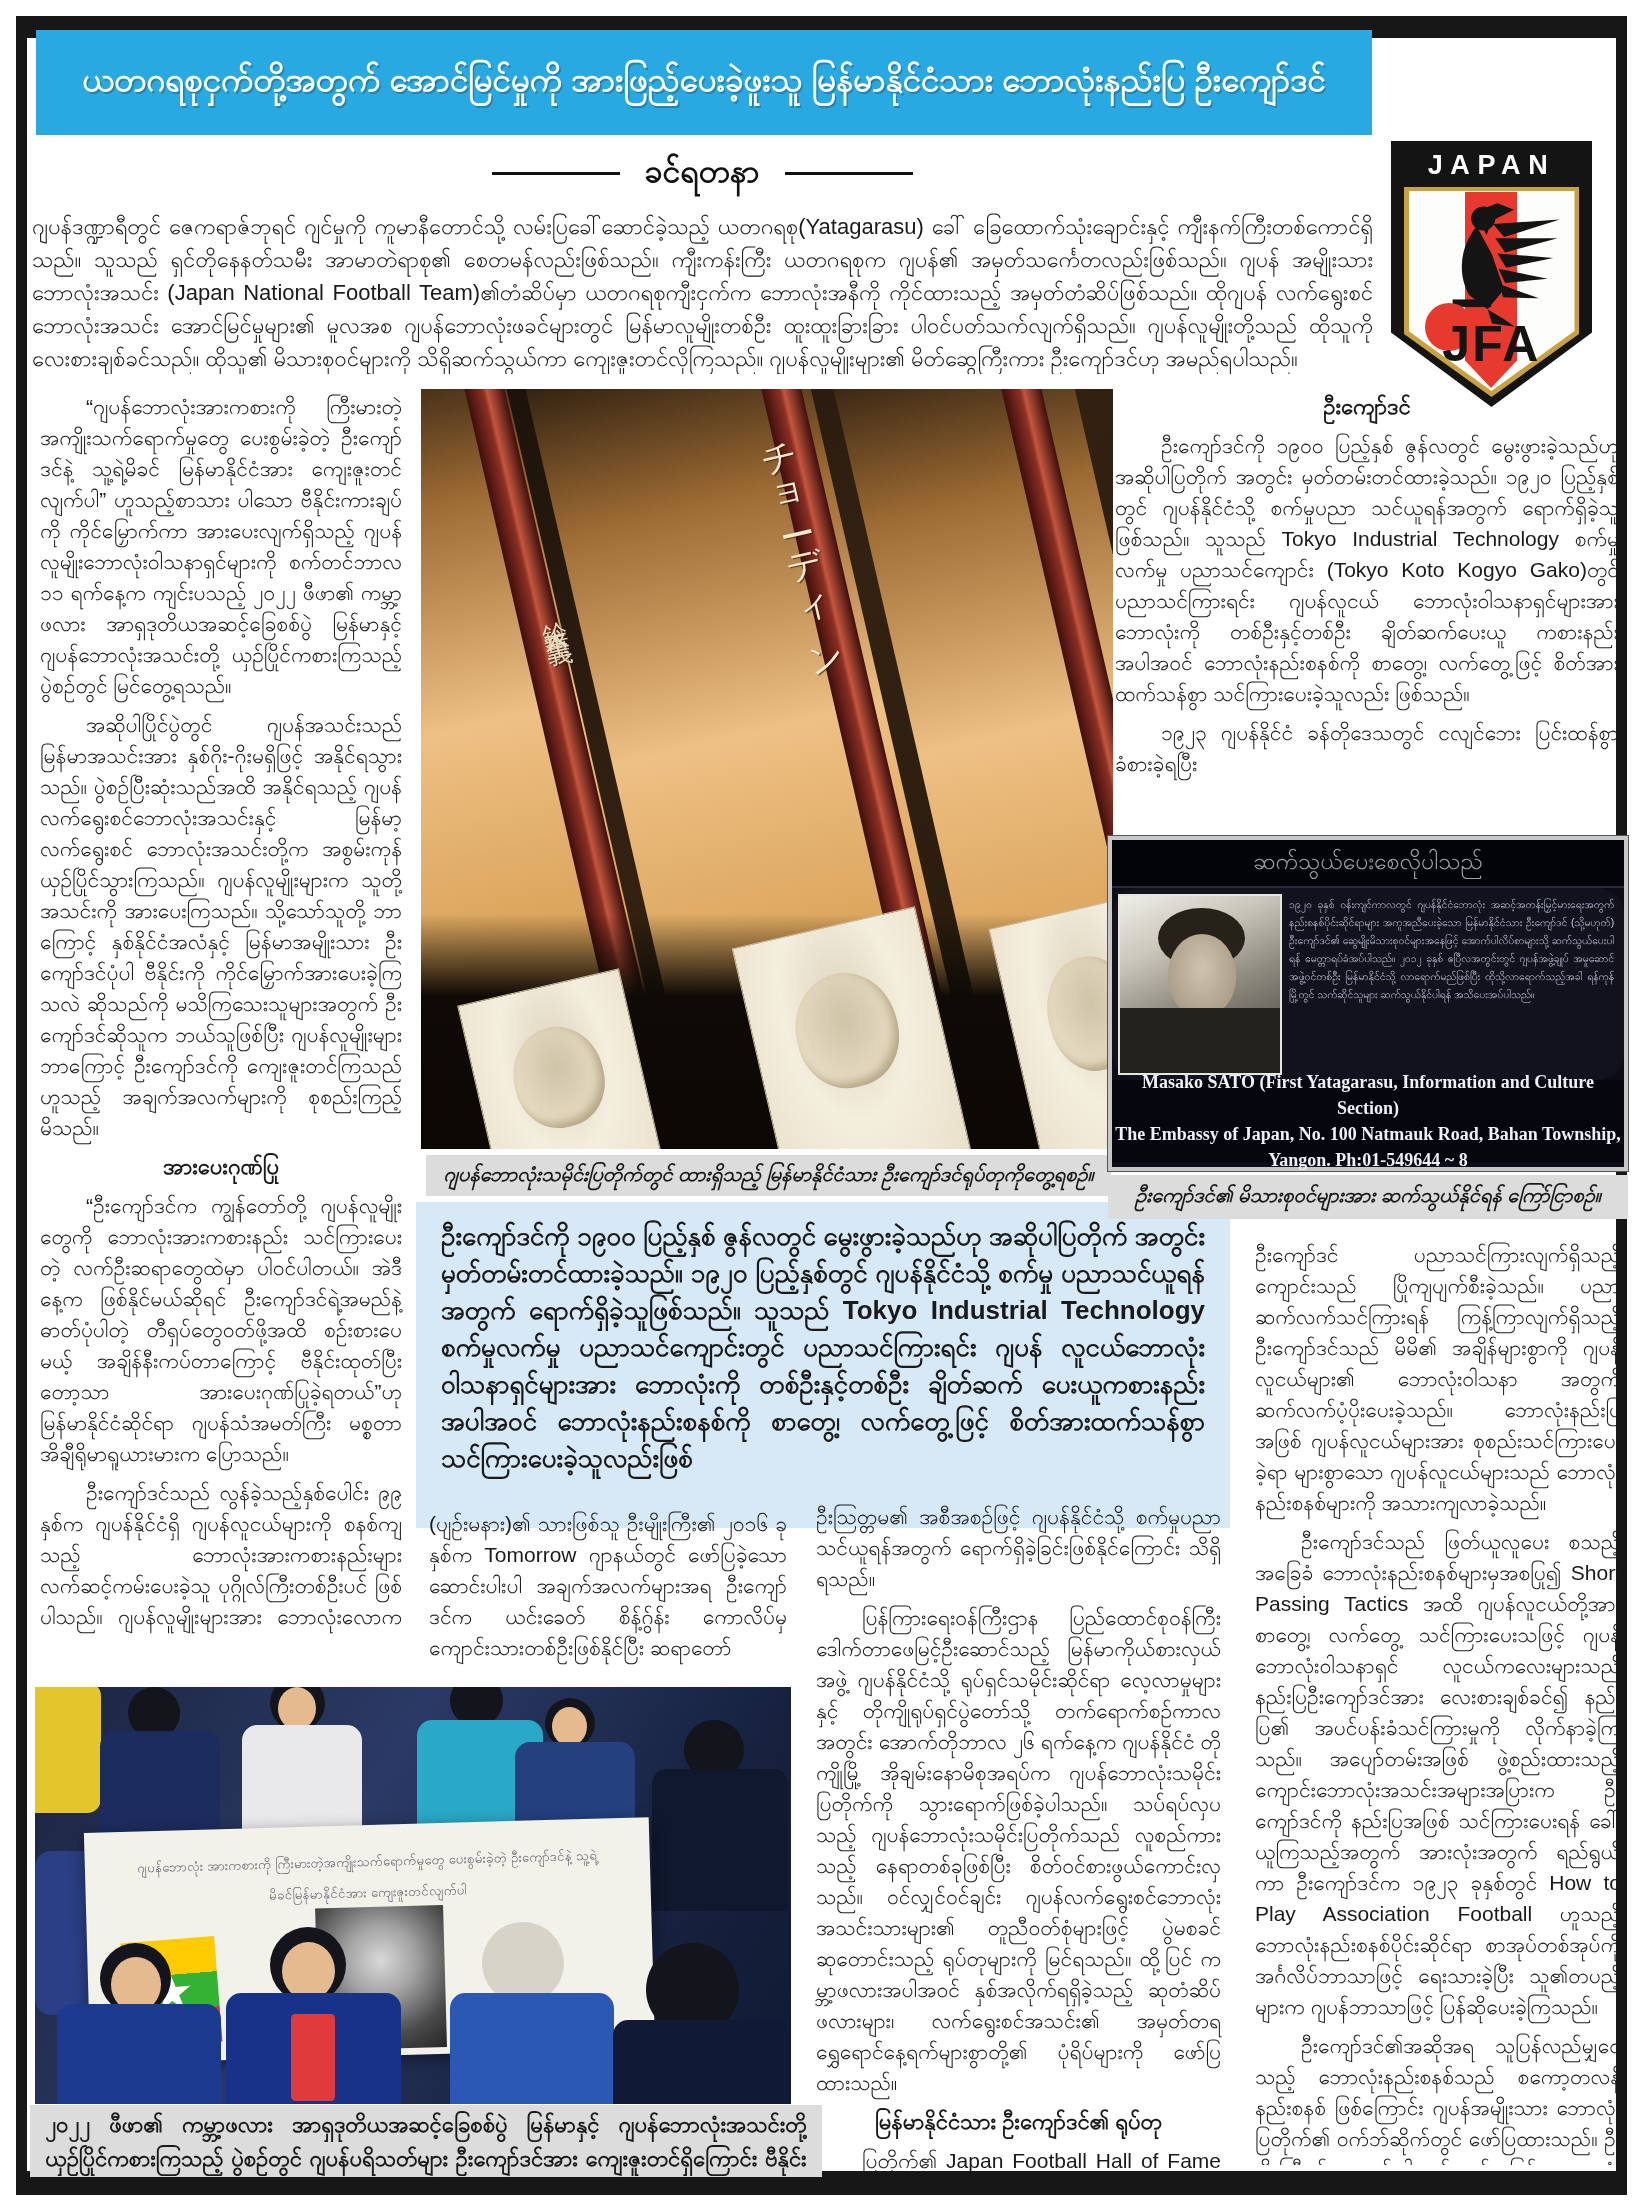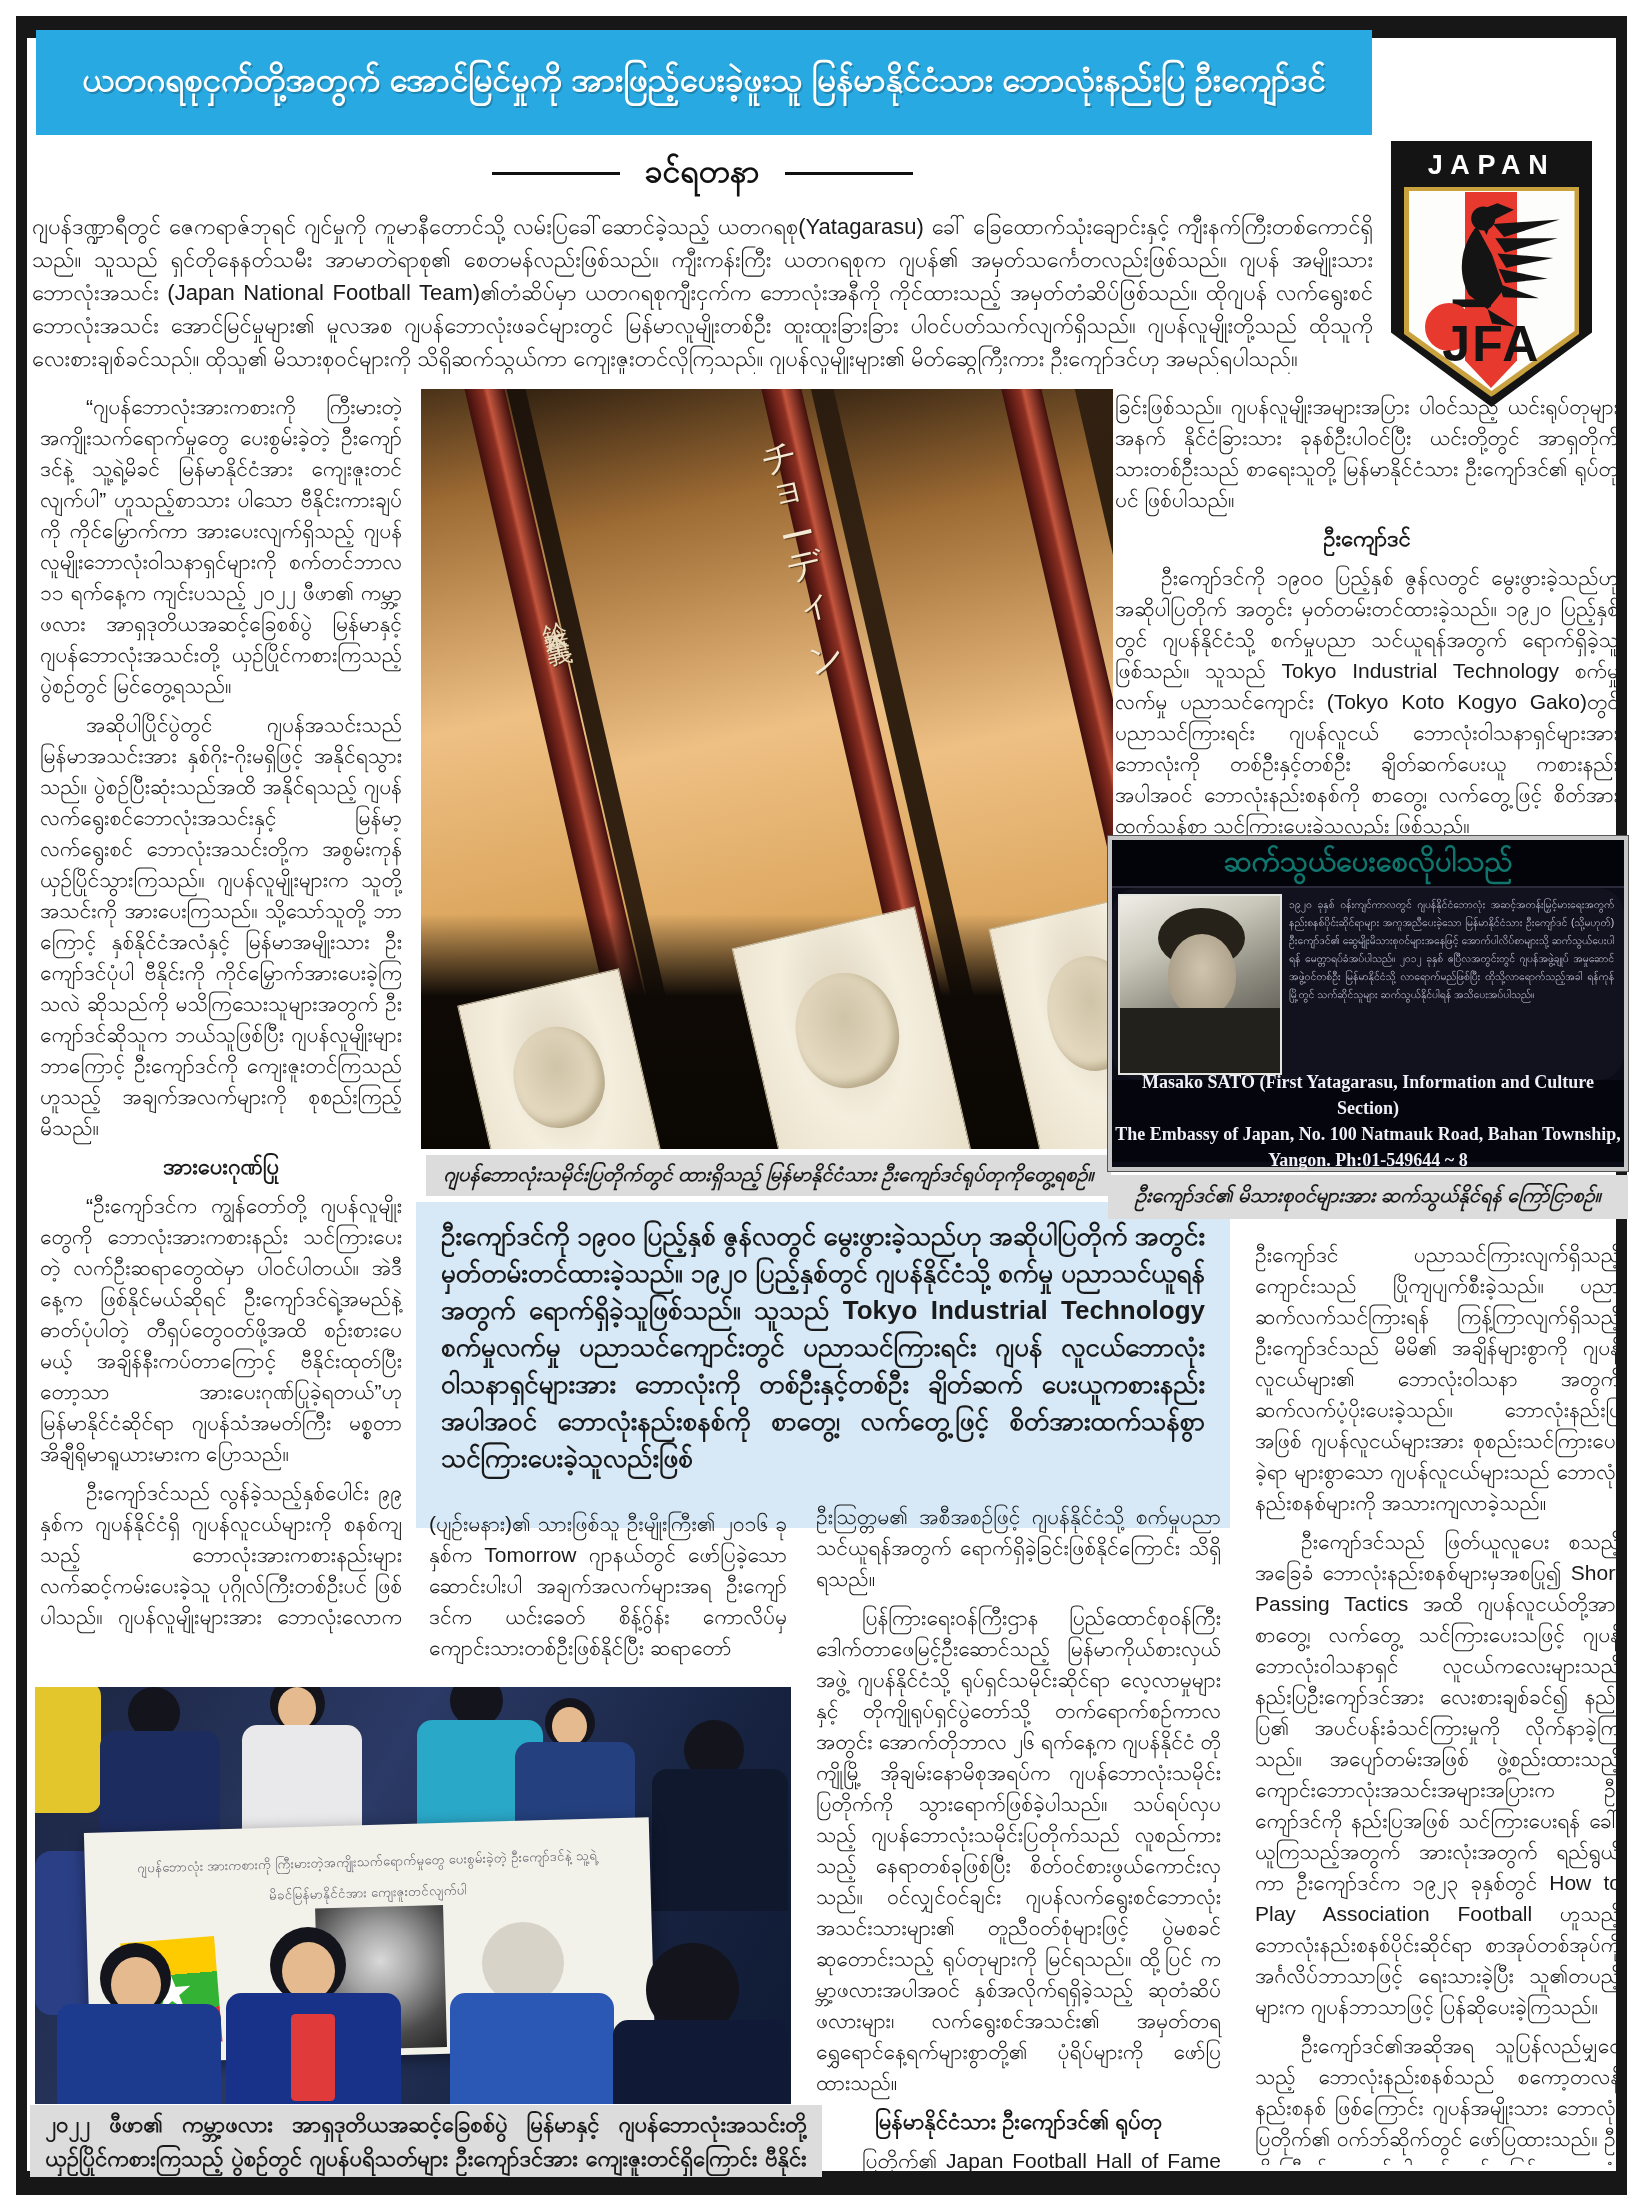--- a/index.html
+++ b/index.html
@@ -100,21 +100,21 @@
     white-space:nowrap;overflow:hidden;}
   .b-portrait{position:absolute;left:229px;top:82px;width:128px;height:142px;
     background:radial-gradient(circle at 50% 38%,#d9d9d9 0%,#a3a3a3 32%,#4a4a4a 70%,#262626 100%);}
   .b-flag{position:absolute;left:36px;top:109px;width:94px;height:106px;transform:rotate(-3deg);
     background:linear-gradient(180deg,#fecb00 0 33.3%,#34b233 33.3% 66.6%,#ea2839 66.6% 100%);
     display:flex;align-items:center;justify-content:center;color:#fff;font-size:50px;}
   
   .embassy{left:1108px;top:836px;width:520px;height:335px;box-sizing:border-box;
     background:#0c0c18;border:4.4px solid #c7c7c7;outline:1.6px solid #555;}
   .embassy-head{height:46px;background:#03030a;display:flex;align-items:center;justify-content:center;
-    color:#0f766e;font-size:29px;font-weight:bold;border-bottom:2.2px solid #2a2a3a;}
+    color:#a3a3a3;font-size:23px;font-weight:normal;border-bottom:2.2px solid #2a2a3a;}
   .embassy-body{display:flex;height:192px;background:#12121f;padding:5.5px;box-sizing:border-box;gap:7.6px;border-radius:26px;}
   .e-photo{width:164px;height:100%;flex:none;border:2.2px solid #e4e4e0;box-sizing:border-box;
     background:linear-gradient(155deg,#efeee6 0%,#c9c6ba 28%,#8e8b80 55%,#3c3a36 100%);position:relative;overflow:hidden;}
   .e-photo .hair{position:absolute;left:38px;top:12px;width:87px;height:60px;border-radius:50%;background:#262219;}
   .e-photo .fc{position:absolute;left:48px;top:38px;width:68px;height:82px;border-radius:50% 50% 46% 46%;
     background:radial-gradient(ellipse at 50% 42%,#cfc4ae 0%,#a89c86 80%);}
   .e-photo .suit{position:absolute;left:0;bottom:0;width:100%;height:65px;background:#23211c;}
   .e-text{flex:1;font-size:10.4px;line-height:18px;color:#c8cde0;text-align:justify;overflow:hidden;padding:2.2px 4.4px 0 0;}
   .embassy-contact{height:82px;display:flex;flex-direction:column;align-items:center;justify-content:center;
     color:#f0f1f8;font-family:"Liberation Serif","DejaVu Serif",serif;font-weight:bold;
@@ -195,21 +195,20 @@
 
 <div class="abs caption" style="left:426px;top:1155px;width:685px;height:41px;">
   <span>ဂျပန်ဘောလုံးသမိုင်းပြတိုက်တွင် ထားရှိသည့် မြန်မာနိုင်ငံသား ဦးကျော်ဒင်ရုပ်တုကိုတွေ့ရစဉ်။</span>
 </div>
 
 <div class="abs bluebox" style="background:#D7E9F7;">
   <span>ဦးကျော်ဒင်ကို ၁၉၀၀ ပြည့်နှစ် ဇွန်လတွင် မွေးဖွားခဲ့သည်ဟု အဆိုပါပြတိုက် အတွင်း မှတ်တမ်းတင်ထားခဲ့သည်။ ၁၉၂၀ ပြည့်နှစ်တွင် ဂျပန်နိုင်ငံသို့ စက်မှု ပညာသင်ယူရန်အတွက် ရောက်ရှိခဲ့သူဖြစ်သည်။ သူသည် Tokyo Industrial Technology စက်မှုလက်မှု ပညာသင်ကျောင်းတွင် ပညာသင်ကြားရင်း ဂျပန် လူငယ်ဘောလုံးဝါသနာရှင်များအား ဘောလုံးကို တစ်ဦးနှင့်တစ်ဦး ချိတ်ဆက် ပေးယူကစားနည်း အပါအဝင် ဘောလုံးနည်းစနစ်ကို စာတွေ့၊ လက်တွေ့ဖြင့် စိတ်အားထက်သန်စွာ သင်ကြားပေးခဲ့သူလည်းဖြစ်</span>
 </div>
 
 <div class="abs col" style="left:1107px;top:383px;width:520px;height:452px;">
-  <p class="cont">ခြင်းဖြစ်သည်။ ဂျပန်လူမျိုးအများအပြား ပါဝင်သည့် ယင်းရုပ်တုများအနက် နိုင်ငံခြားသား ခုနစ်ဦးပါဝင်ပြီး ယင်းတို့တွင် အာရှတိုက်သားတစ်ဦးသည် စာရေးသူတို့ မြန်မာနိုင်ငံသား ဦးကျော်ဒင်၏ ရုပ်တုပင် ဖြစ်ပါသည်။</p>
   <p class="subhead">ဦးကျော်ဒင်</p>
   <p>ဦးကျော်ဒင်ကို ၁၉၀၀ ပြည့်နှစ် ဇွန်လတွင် မွေးဖွားခဲ့သည်ဟု အဆိုပါပြတိုက် အတွင်း မှတ်တမ်းတင်ထားခဲ့သည်။ ၁၉၂၀ ပြည့်နှစ်တွင် ဂျပန်နိုင်ငံသို့ စက်မှုပညာ သင်ယူရန်အတွက် ရောက်ရှိခဲ့သူဖြစ်သည်။ သူသည် Tokyo Industrial Technology စက်မှုလက်မှု ပညာသင်ကျောင်း (Tokyo Koto Kogyo Gako)တွင် ပညာသင်ကြားရင်း ဂျပန်လူငယ် ဘောလုံးဝါသနာရှင်များအား ဘောလုံးကို တစ်ဦးနှင့်တစ်ဦး ချိတ်ဆက်ပေးယူ ကစားနည်း အပါအဝင် ဘောလုံးနည်းစနစ်ကို စာတွေ့၊ လက်တွေ့ဖြင့် စိတ်အားထက်သန်စွာ သင်ကြားပေးခဲ့သူလည်း ဖြစ်သည်။</p>
   <p>၁၉၂၃ ဂျပန်နိုင်ငံ ခန်တိုဒေသတွင် ငလျင်ဘေး ပြင်းထန်စွာခံစားခဲ့ရပြီး</p>
 </div>
 
 <div class="abs embassy">
   <div class="embassy-head">ဆက်သွယ်ပေးစေလိုပါသည်</div>
   <div class="embassy-body">
     <div class="e-photo">
       <div class="hair"></div>

